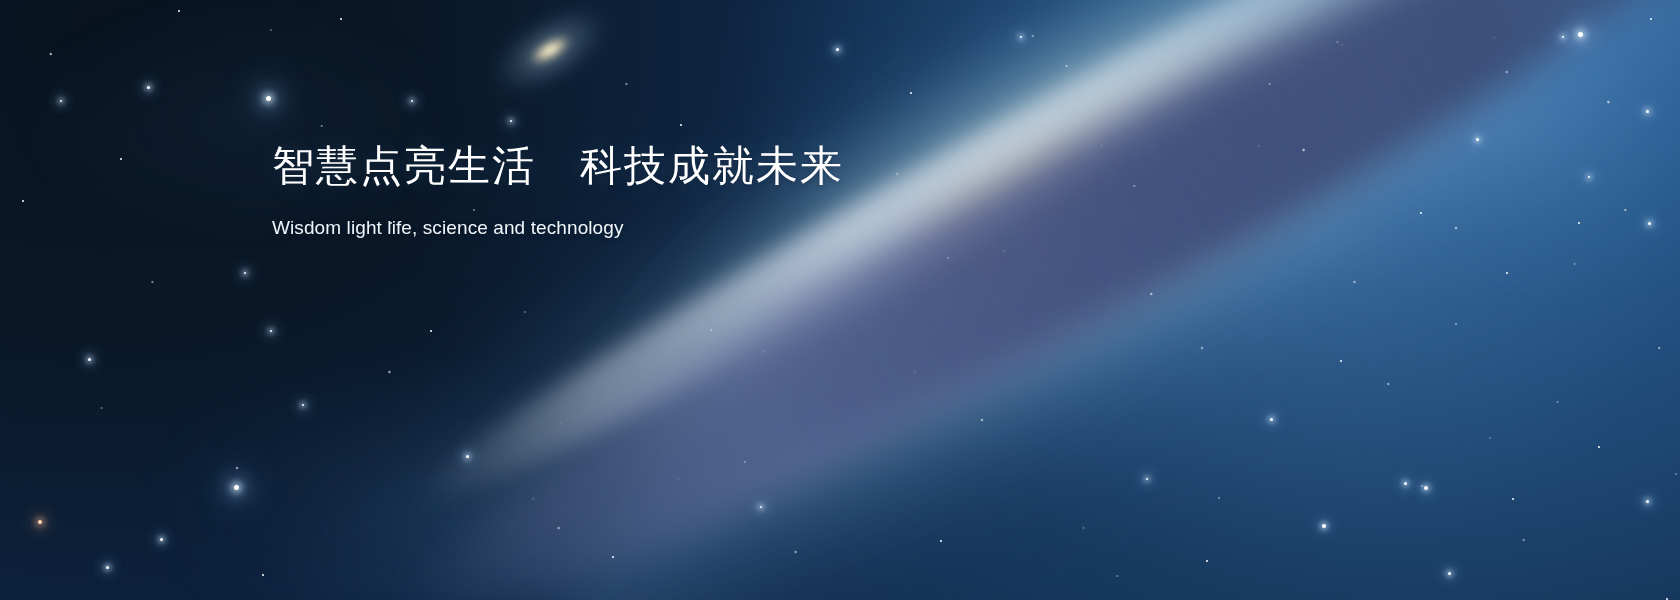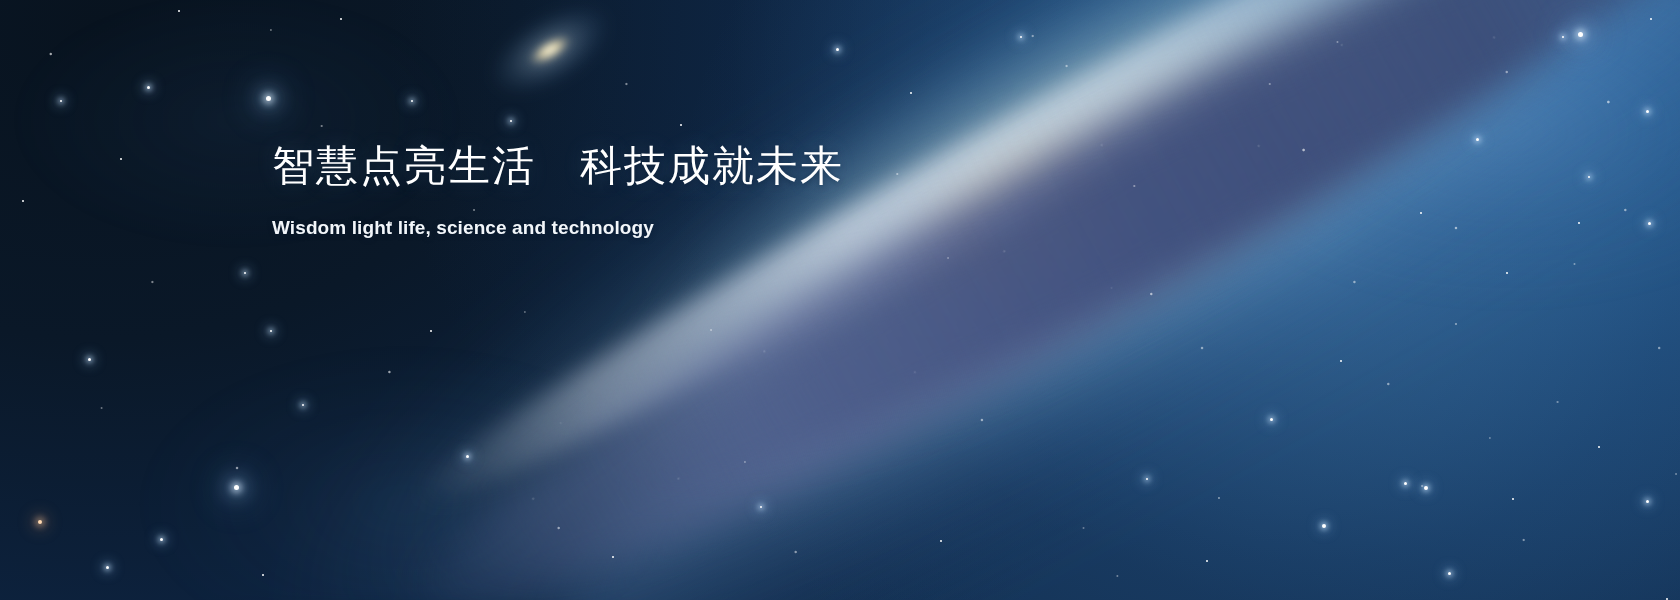--- a/index.html
+++ b/index.html
@@ -363,21 +363,21 @@
     letter-spacing: 2px;
     white-space: pre;
     text-shadow: 0 1px 6px rgba(6,24,48,0.55),
                  0 0 22px rgba(150,200,245,0.20);
   }
 
   .subtitle {
     margin: 0;
     padding-top: 22px;
     font-size: 19px;
-    font-weight: 700;
+    font-weight: 400;
     line-height: 30px;
     color: #f2f6fa;
     letter-spacing: 0.1px;
     max-width: 400px;
     text-shadow: 0 1px 5px rgba(6,24,48,0.50);
   }
   .subtitle .sub-line { display: block; }
 </style>
 </head>
 <body>

